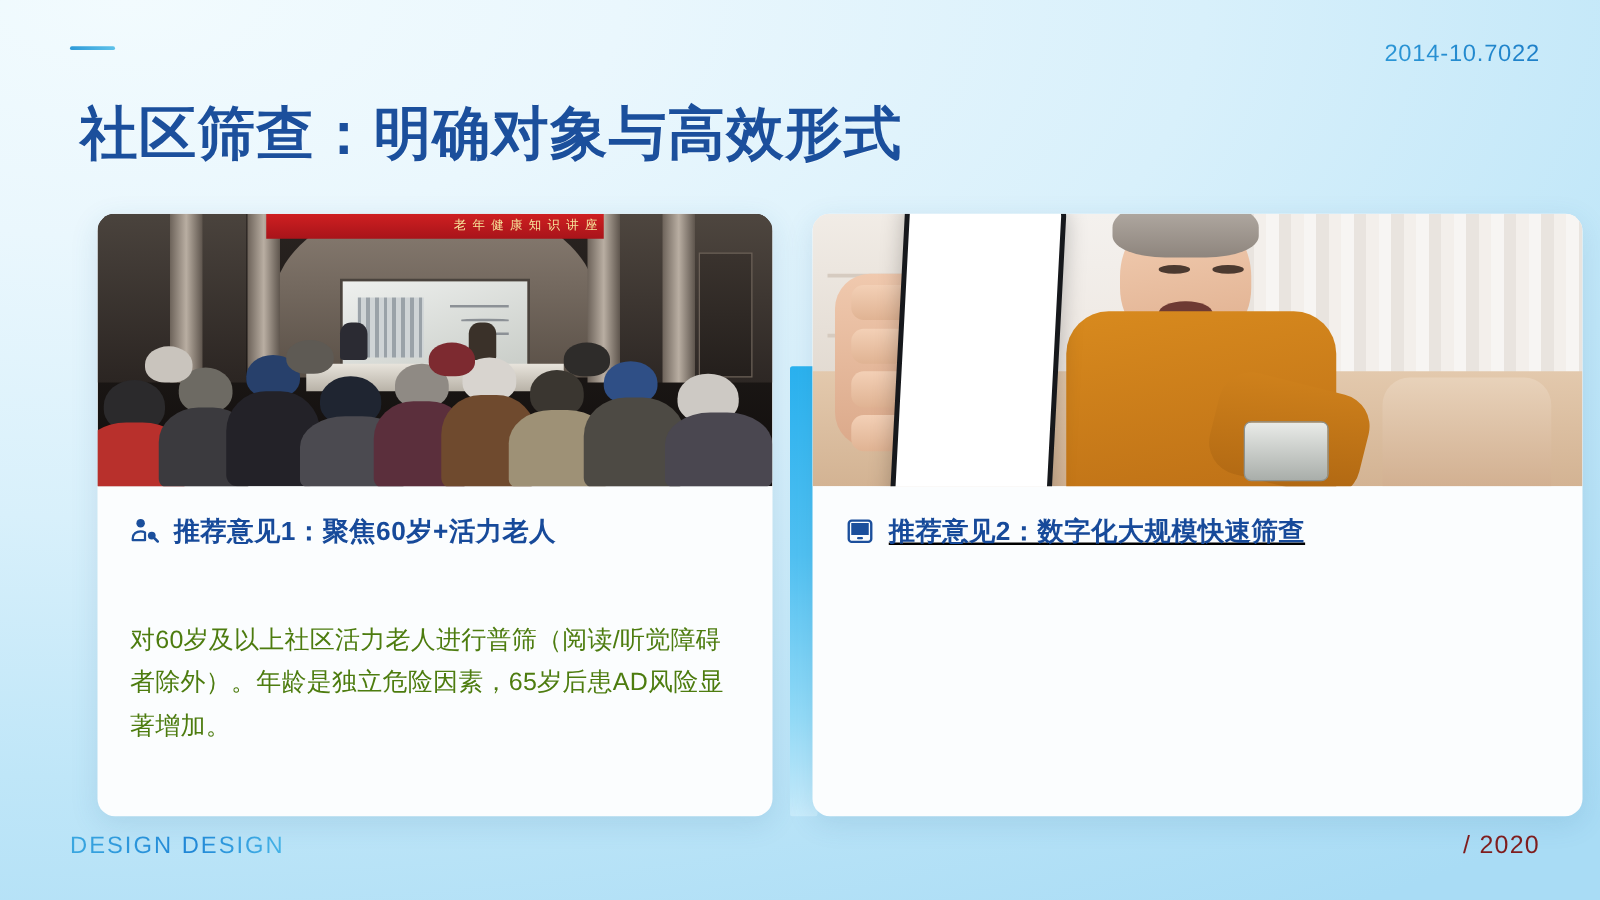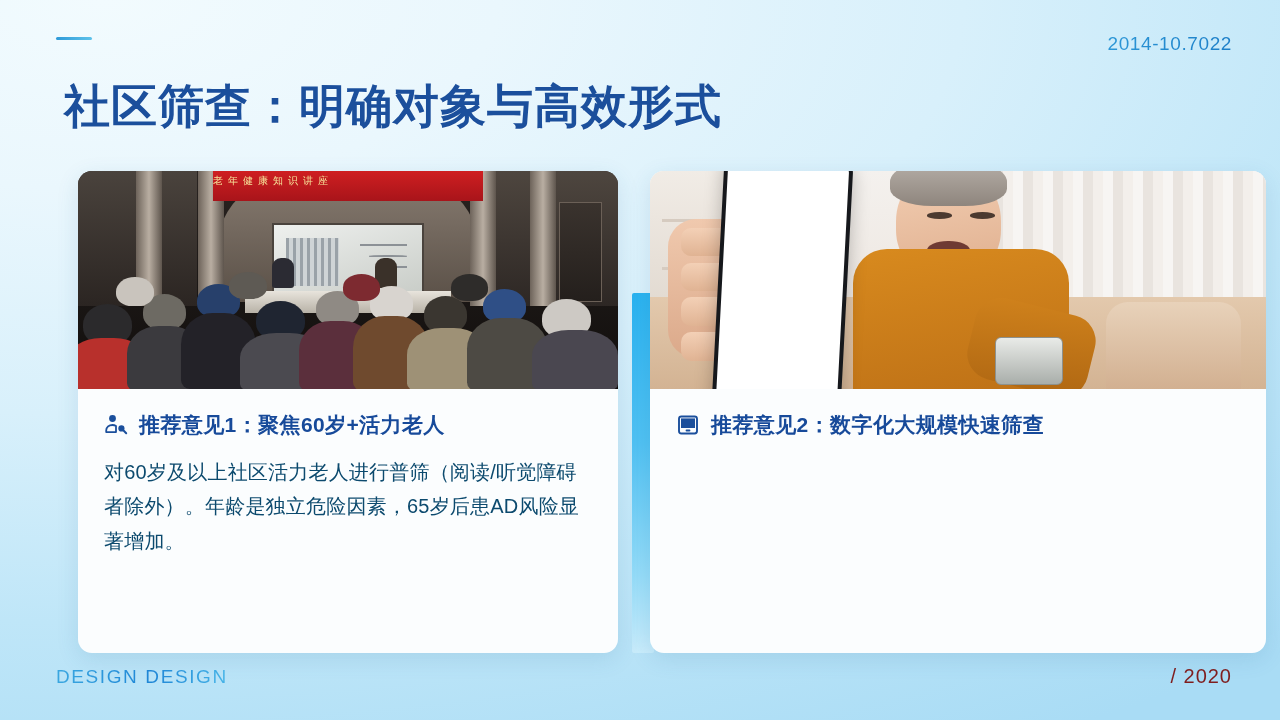--- a/index.html
+++ b/index.html
@@ -42,41 +42,41 @@
 
   
   .cards { position:absolute; left:78px; top:171px; width:1124px; height:482px; }
   .card {
     position:absolute; top:0; width:540px; height:482px;
     background:#fbfdfe; border-radius:14px;
     box-shadow:0 6px 22px rgba(40,100,150,.13);
     overflow:hidden;
   }
   .card.left { left:0; }
-  .card.right { left:572px; width:616px; }
+  .card.right { left:572px; width:616px;text-decoration:underline; }
 
   .photo { position:relative; width:100%; height:218px; overflow:hidden; }
 
   
   .hall { position:absolute; inset:0; background:linear-gradient(180deg,#2a2421 0%,#1b1715 55%,#100d0c 100%); }
   .hall .wall-l { position:absolute; left:0; top:0; width:22%; height:62%;
     background:linear-gradient(180deg,#4a433d,#2b2522); }
   .hall .wall-r { position:absolute; right:0; top:0; width:24%; height:62%;
     background:linear-gradient(180deg,#4e463f,#2d2724); }
   .hall .col { position:absolute; top:0; width:26px; height:62%;
     background:linear-gradient(90deg,#6d635a,#b9aea2,#5e554d); }
   .hall .col.c1 { left:58px; } .hall .col.c2 { left:120px; }
   .hall .col.c3 { right:62px; } .hall .col.c4 { right:122px; }
   .hall .arch { position:absolute; left:26%; top:-6%; width:48%; height:66%;
     border-radius:50% 50% 0 0 / 60% 60% 0 0;
     background:linear-gradient(180deg,#8d8176,#5a5047); }
   .hall .banner {
-    position:absolute; left:25%; top:0; width:50%; height:30px;
+    position:absolute; left:25%; top:0; width:50%; height:20px;
     background:linear-gradient(180deg,#cf1f21,#a8141a);
-    color:#f6e39a; font-size:10px; letter-spacing:5px; text-align:left;
+    color:#f6e39a; font-size:10px; letter-spacing:5px; text-align:right;
     line-height:20px; white-space:nowrap; overflow:hidden;
   }
   .hall .screen {
     position:absolute; left:36%; top:24%; width:28%; height:33%;
     background:linear-gradient(160deg,#eef0ee,#c9cdc8); border:2px solid #4a433d;
   }
   .hall .screen .bars { position:absolute; left:8%; top:18%; width:36%; height:72%;
     background:repeating-linear-gradient(90deg,#9aa2a8 0 3px,#cfd4d6 3px 7px); }
   .hall .screen .ln { position:absolute; right:10%; height:2px; background:#8c9196; }
   .hall .screen .ln.a { top:28%; width:32%; } .hall .screen .ln.b { top:44%; width:26%; }
@@ -127,21 +127,21 @@
     border-radius:26px; transform:rotate(14deg);
     background:linear-gradient(170deg,#d0821c,#ae6612); }
   .room .cuff { position:absolute; left:56%; top:76%; width:11%; height:22%;
     border-radius:6px; background:linear-gradient(180deg,#e9ebe8,#a9aeaa); border:1px solid #8d918d; }
 
   .card-body { padding:22px 26px 0 26px; }
   .card-head { display:flex; align-items:center; gap:11px; }
   .card-head .ttl { font-size:21px; font-weight:bold; color:#174a9a; white-space:nowrap; letter-spacing:.4px; }
   .icon { flex:0 0 auto; width:24px; height:24px; display:block; }
   .card-text {
-    margin-top:16px; font-size:20px; line-height:1.72; color:#0c4a6e; letter-spacing:.2px;
+    margin-top:56px; font-size:20px; line-height:1.72; color:#4d7c0f; letter-spacing:.2px;
   }
 
   
   .accent {
     position:absolute; left:632px; top:293px; width:22px; height:360px;
     background:linear-gradient(180deg,#2bb3f0 0%,#51c2f3 42%,#95dcf8 78%,#c9ecfb 100%);
     border-radius:2px;
   }
 
   

